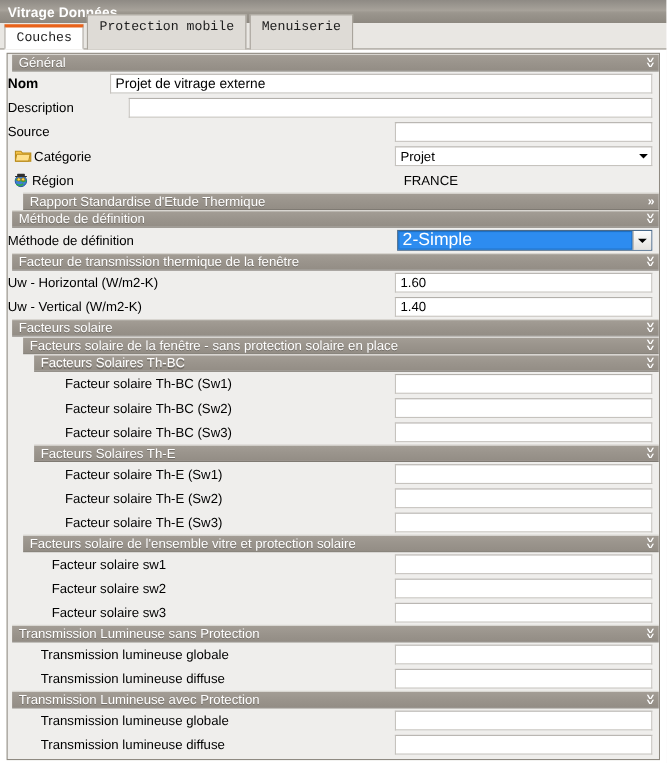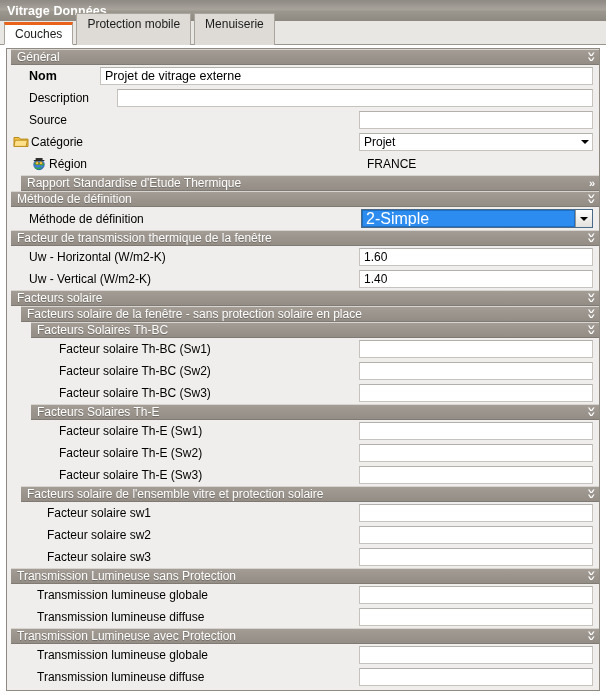--- a/index.html
+++ b/index.html
@@ -35,20 +35,21 @@
   
   .tabstrip {
     height: 24px;
     background: #e9e7e3;
     display: flex;
     align-items: flex-end;
     padding-left: 4px;
     box-sizing: border-box;
     border-bottom: 1px solid #9b968e;
     position: relative;
+    font-family: Liberation Mono, monospace;
   }
   .tab {
     height: 32px;
     line-height: 20px;
     padding: 0 10px;
     font-size: 12px;
     background: #dedbd6;
     border: 1px solid #a9a49c;
     border-bottom: none;
     margin-right: 3px;
@@ -145,21 +146,21 @@
   }
   .row-label {
     font-size: 12px;
     color: #000000;
     white-space: nowrap;
     box-sizing: border-box;
     display: flex;
     align-items: center;
   }
   .row-label.bold { font-weight: bold; font-size: 12.5px; }
-  .row-label.i0 { padding-left: 22px; }
+  .row-label.i0 { }
   .row-label.i1 { padding-left: 30px; }
   .row-label.i2 { padding-left: 40px; }
   .row-label.i3 { padding-left: 52px; }
 
   .field {
     position: absolute;
     height: 18px;
     background: #ffffff;
     border: 1px solid #c6c3be;
     border-top-color: #b3b0ab;
@@ -292,21 +293,21 @@
       </span>
       <span>Catégorie</span>
     </span>
     <span class="field" style="left:352px; right:6px;">
       <span>Projet</span>
       <span class="combo-arrow"></span>
     </span>
   </div>
 
   <div class="row">
-    <span class="row-label" style="padding-left:24px;">
+    <span class="row-label" style="padding-left:4px;">
       <span class="ico">
         <svg width="16" height="14" viewBox="0 0 16 14">
           <circle cx="8" cy="7.5" r="5.2" fill="#3f7fd4" stroke="#1d4f9a" stroke-width="0.8"></circle>
           <path d="M3.2 6.2c2 1 4 .3 5.8 1.2s3 .2 3.9-.6" stroke="#2fa94a" stroke-width="1.6" fill="none"></path>
           <path d="M4 10.6c1.6.9 4.2 1 6.2-.3" stroke="#2fa94a" stroke-width="1.5" fill="none"></path>
           <rect x="4.6" y="1" width="7" height="2.4" rx="0.6" fill="#2f2f2f"></rect>
           <rect x="2.6" y="3" width="11" height="1" rx="0.4" fill="#2f2f2f"></rect>
           <circle cx="6.1" cy="6.1" r="1.5" fill="#ffd84d" stroke="#8a6a10" stroke-width="0.7"></circle>
           <circle cx="10" cy="6.1" r="1.5" fill="#ffd84d" stroke="#8a6a10" stroke-width="0.7"></circle>
         </svg>

